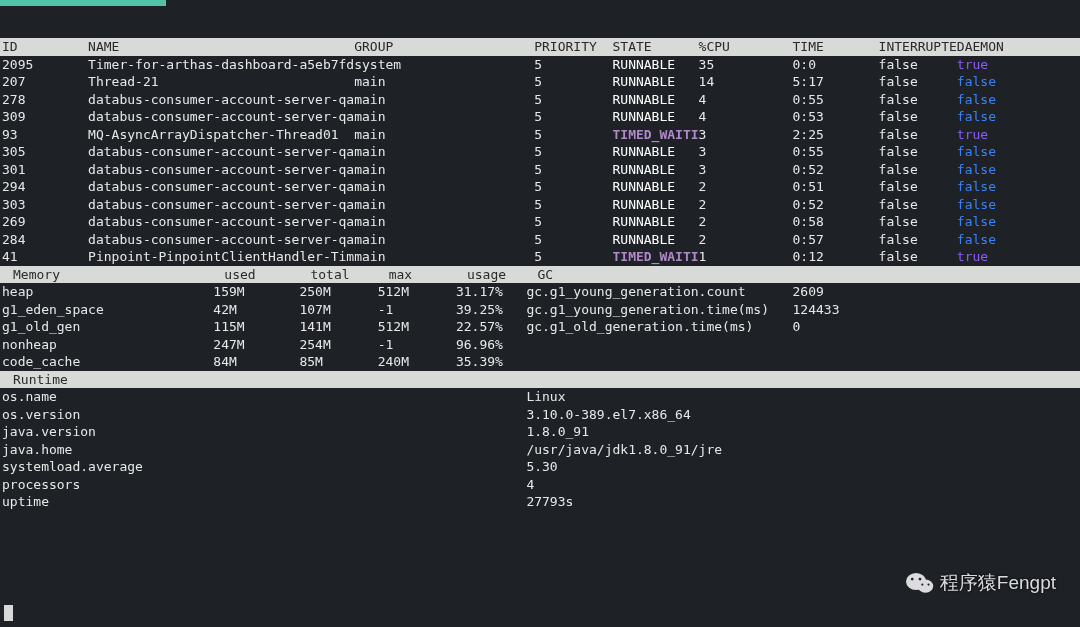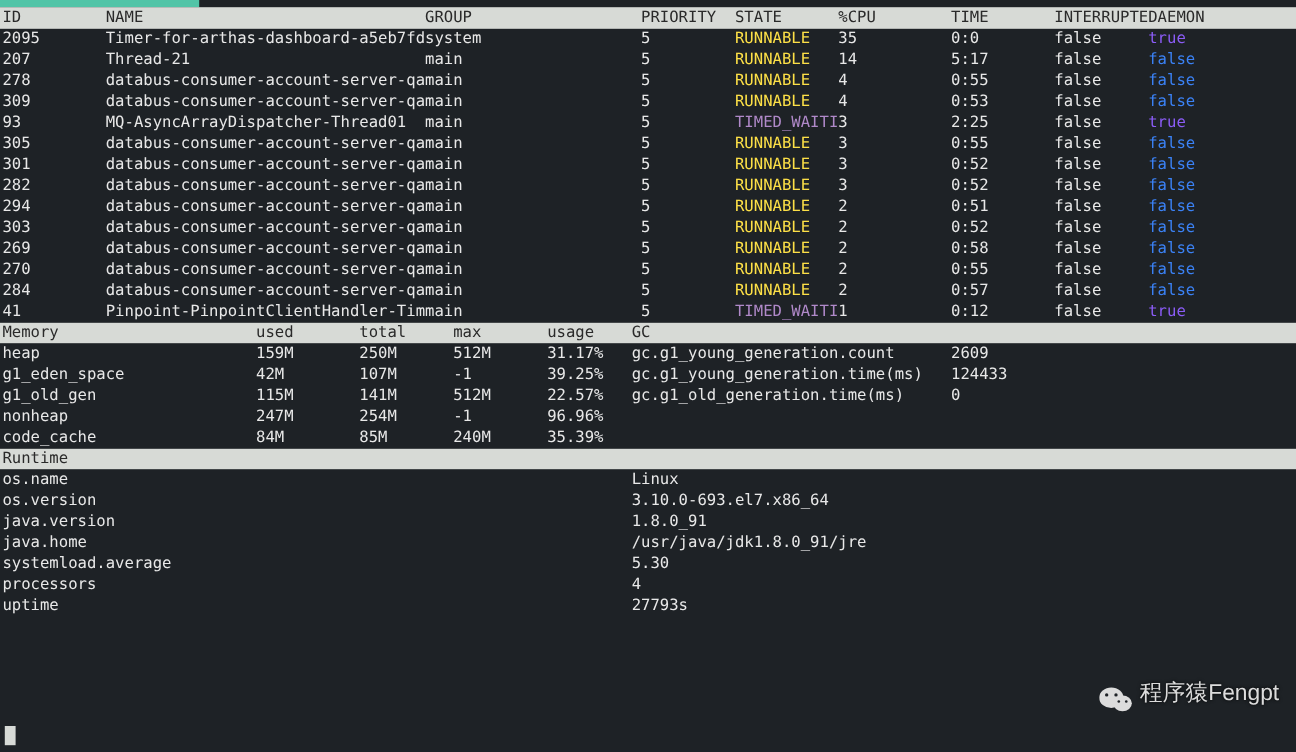--- a/index.html
+++ b/index.html
@@ -13,43 +13,44 @@
     height:627px;
     overflow:hidden;
     position:relative;
   }
   .topstrip { height:6px; background:#51c4a7; width:166px; }
   .hdr {
     background:#d7dad6;
     color:#2a2a2a;
     white-space:pre;
     padding:0 2px;
+    margin-top:32px;
   }
   .row {
     white-space:pre;
     padding:0 2px;
   }
-  .runnable { color:#fde047;text-align:center; }
-  .timedw   { color:#b089c9; }
+  .runnable { color:#ffffff;text-align:center; }
+  .timedw   { color:#b089c9;font-weight:bold; }
   .dfalse   { color:#3b82f6; }
   .dtrue    { color:#8b5cf6; }
   .sect {
     background:#d7dad6;
     color:#2a2a2a;
     white-space:pre;
-    padding:0 2px;
+    padding:0 13px;
   }
   .watermark {
     position:absolute;
-    right:14px;
+    right:24px;
     bottom:30px;
     font-size:19px;
     color:#dcdcdc;
     display:flex;
-    align-items:flex-start;
+    align-items:center;
     gap:6px;
     text-shadow:0 0 3px #000;
     font-family:"PingFang SC","Microsoft YaHei",sans-serif;
     font-weight:500;
   }
   .watermark svg { width:28px; height:28px; }
   .cursor {
     position:absolute;
     left:4px;
     bottom:6px;
@@ -65,42 +66,40 @@
 
 <div id="threads-header" class="hdr">ID         NAME                              GROUP                  PRIORITY  STATE      %CPU        TIME       INTERRUPTEDAEMON</div>
 <div id="threads-body">
     <div class="row">2095       Timer-for-arthas-dashboard-a5eb7fdsystem                 5         <span class="runnable">RUNNABLE   </span>35          0:0        false     <span class="dtrue">true</span></div>
     <div class="row">207        Thread-21                         main                   5         <span class="runnable">RUNNABLE   </span>14          5:17       false     <span class="dfalse">false</span></div>
     <div class="row">278        databus-consumer-account-server-qamain                   5         <span class="runnable">RUNNABLE   </span>4           0:55       false     <span class="dfalse">false</span></div>
     <div class="row">309        databus-consumer-account-server-qamain                   5         <span class="runnable">RUNNABLE   </span>4           0:53       false     <span class="dfalse">false</span></div>
     <div class="row">93         MQ-AsyncArrayDispatcher-Thread01  main                   5         <span class="timedw">TIMED_WAITI</span>3           2:25       false     <span class="dtrue">true</span></div>
     <div class="row">305        databus-consumer-account-server-qamain                   5         <span class="runnable">RUNNABLE   </span>3           0:55       false     <span class="dfalse">false</span></div>
     <div class="row">301        databus-consumer-account-server-qamain                   5         <span class="runnable">RUNNABLE   </span>3           0:52       false     <span class="dfalse">false</span></div>
-    <div class="row">282        databus-consumer-account-server-qamain                   5         <span class="runnable">RUNNABLE   </span>3           0:52       false     <span class="dfalse">false</span></div>
     <div class="row">294        databus-consumer-account-server-qamain                   5         <span class="runnable">RUNNABLE   </span>2           0:51       false     <span class="dfalse">false</span></div>
     <div class="row">303        databus-consumer-account-server-qamain                   5         <span class="runnable">RUNNABLE   </span>2           0:52       false     <span class="dfalse">false</span></div>
     <div class="row">269        databus-consumer-account-server-qamain                   5         <span class="runnable">RUNNABLE   </span>2           0:58       false     <span class="dfalse">false</span></div>
-    <div class="row">270        databus-consumer-account-server-qamain                   5         <span class="runnable">RUNNABLE   </span>2           0:55       false     <span class="dfalse">false</span></div>
     <div class="row">284        databus-consumer-account-server-qamain                   5         <span class="runnable">RUNNABLE   </span>2           0:57       false     <span class="dfalse">false</span></div>
     <div class="row">41         Pinpoint-PinpointClientHandler-Timmain                   5         <span class="timedw">TIMED_WAITI</span>1           0:12       false     <span class="dtrue">true</span></div>
   </div>
 
 <div id="memory-header" class="sect">Memory                     used       total     max       usage    GC</div>
 <div id="memory-body">
     <div class="row">heap                       159M       250M      512M      31.17%   gc.g1_young_generation.count      2609</div>
     <div class="row">g1_eden_space              42M        107M      -1        39.25%   gc.g1_young_generation.time(ms)   124433</div>
     <div class="row">g1_old_gen                 115M       141M      512M      22.57%   gc.g1_old_generation.time(ms)     0</div>
     <div class="row">nonheap                    247M       254M      -1        96.96%   </div>
     <div class="row">code_cache                 84M        85M       240M      35.39%   </div>
   </div>
 
 <div id="runtime-header" class="sect">Runtime</div>
 <div id="runtime-body">
     <div class="row">os.name                                                            Linux</div>
-    <div class="row">os.version                                                         3.10.0-693.el7.x86_64</div>
+    <div class="row">os.version                                                         3.10.0-389.el7.x86_64</div>
     <div class="row">java.version                                                       1.8.0_91</div>
     <div class="row">java.home                                                          /usr/java/jdk1.8.0_91/jre</div>
     <div class="row">systemload.average                                                 5.30</div>
     <div class="row">processors                                                         4</div>
     <div class="row">uptime                                                             27793s</div>
   </div>
 
 <div class="watermark">
   <svg viewBox="0 0 36 30">
     <ellipse cx="13" cy="13" rx="13" ry="11" fill="#dcdcdc"></ellipse>

